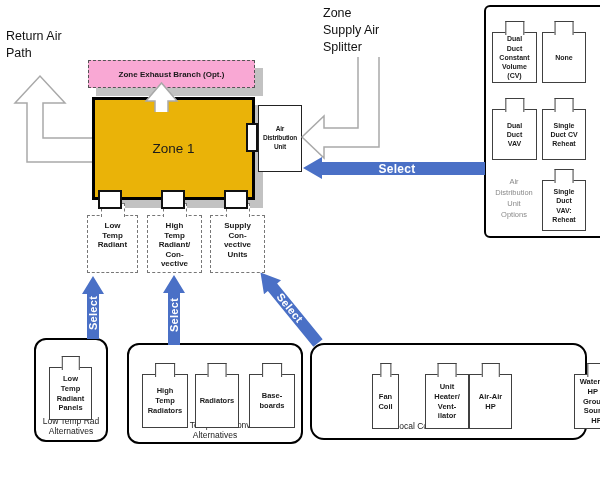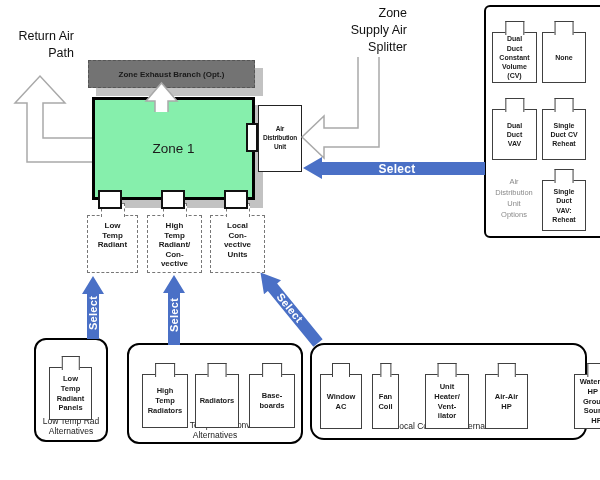--- a/index.html
+++ b/index.html
@@ -1,26 +1,26 @@
 <!DOCTYPE html>
 <html><head>
 <meta charset="utf-8">
 <style>
   html,body{margin:0;padding:0;background:#fff;}
   #stage{
     position:relative;width:600px;height:480px;background:#fff;overflow:hidden;
     font-family:"Liberation Sans",sans-serif;color:#1a1a1a;
   }
   .abs{position:absolute;box-sizing:border-box;}
-  .freetext{font-size:12.5px;line-height:1.35;text-align:right;white-space:pre-line;color:#111;}
+  .freetext{font-size:12.5px;line-height:1.35;text-align:left;white-space:pre-line;color:#111;}
   
-  .zone{border:3px solid #000;background:#86efac;box-shadow:8px 8px 0 0 var(--shadow,#c2c2c2);
+  .zone{border:3px solid #000;background:#eab308;box-shadow:8px 8px 0 0 var(--shadow,#c2c2c2);
         display:flex;align-items:center;justify-content:center;z-index:2;}
   .zone-label{font-size:13.5px;color:#1c1c1c;}
-  .exhaust{border:1.5px dashed #555;background:#737373;box-shadow:8px 8px 0 0 var(--shadow,#c2c2c2);
+  .exhaust{border:1.5px dashed #555;background:#f9a8d4;box-shadow:8px 8px 0 0 var(--shadow,#c2c2c2);
         display:flex;align-items:center;justify-content:center;z-index:2;
         font-size:8px;font-weight:bold;text-align:center;}
   .adu{border:1.5px solid #222;background:#fff;display:flex;align-items:center;justify-content:center;
         z-index:2;font-size:6.5px;font-weight:bold;text-align:center;line-height:1.35;
         white-space:pre-line;letter-spacing:-0.2px;}
   
   .stud{border:2px solid #111;background:#fff;z-index:5;}
   
   .conn{border:1.5px dashed #777;background:#fff;z-index:4;text-align:center;
         font-size:8px;font-weight:bold;line-height:1.2;white-space:pre-line;padding-top:5px;}
@@ -80,21 +80,21 @@
   <div class="abs stud" style="left:246px;top:123px;width:12px;height:29px;"></div>
 
   <div class="abs conn" style="left:87px;top:215px;width:51px;height:58px;">Low
 Temp
 Radiant</div>
   <div class="abs conn" style="left:147px;top:215px;width:55px;height:58px;">High
 Temp
 Radiant/
 Con-
 vective</div>
-  <div class="abs conn" style="left:210px;top:215px;width:55px;height:58px;">Local
+  <div class="abs conn" style="left:210px;top:215px;width:55px;height:58px;">Supply
 Con-
 vective
 Units</div>
 
   <div class="abs group" style="left:484px;top:5px;width:124px;height:233px;border-width:2px;border-radius:6px;">
     <div class="chip opt" style="left:6px;top:25px;width:45px;height:51px;">Dual
 Duct
 Constant
 Volume
 (CV)</div>
@@ -129,28 +129,26 @@
 Temp
 Radiators</div>
     <div class="chip" style="left:66px;top:29px;width:44px;height:54px;">Radiators</div>
     <div class="chip" style="left:120px;top:29px;width:46px;height:54px;">Base-
 boards</div>
     <div class="caption" style="bottom:1px;">Hi Temp Rad/Conv
 Alternatives</div>
   </div>
 
   <div class="abs group" style="left:310px;top:343px;width:277px;height:97px;border-radius:14px;">
-    <div class="chip" style="left:8px;top:29px;width:42px;height:55px;">Window
-AC</div>
     <div class="chip" style="left:60px;top:29px;width:27px;height:55px;">Fan Coil</div>
     <div class="chip" style="left:113px;top:29px;width:44px;height:55px;">Unit
 Heater/
 Vent-
 ilator</div>
-    <div class="chip" style="left:173px;top:29px;width:43px;height:55px;">Air-Air
+    <div class="chip" style="left:157px;top:29px;width:43px;height:55px;">Air-Air
 HP</div>
     <div class="chip" style="left:220px;top:29px;width:45px;height:55px;margin-left:42px;">Water-Air
 HP &amp;
 Ground
 Source
 HP</div>
     <div class="caption" style="bottom:6px;">Local Conv. Unit Alternatives</div>
   </div>
 
   <svg id="overlay" width="600" height="480" viewBox="0 0 600 480">

